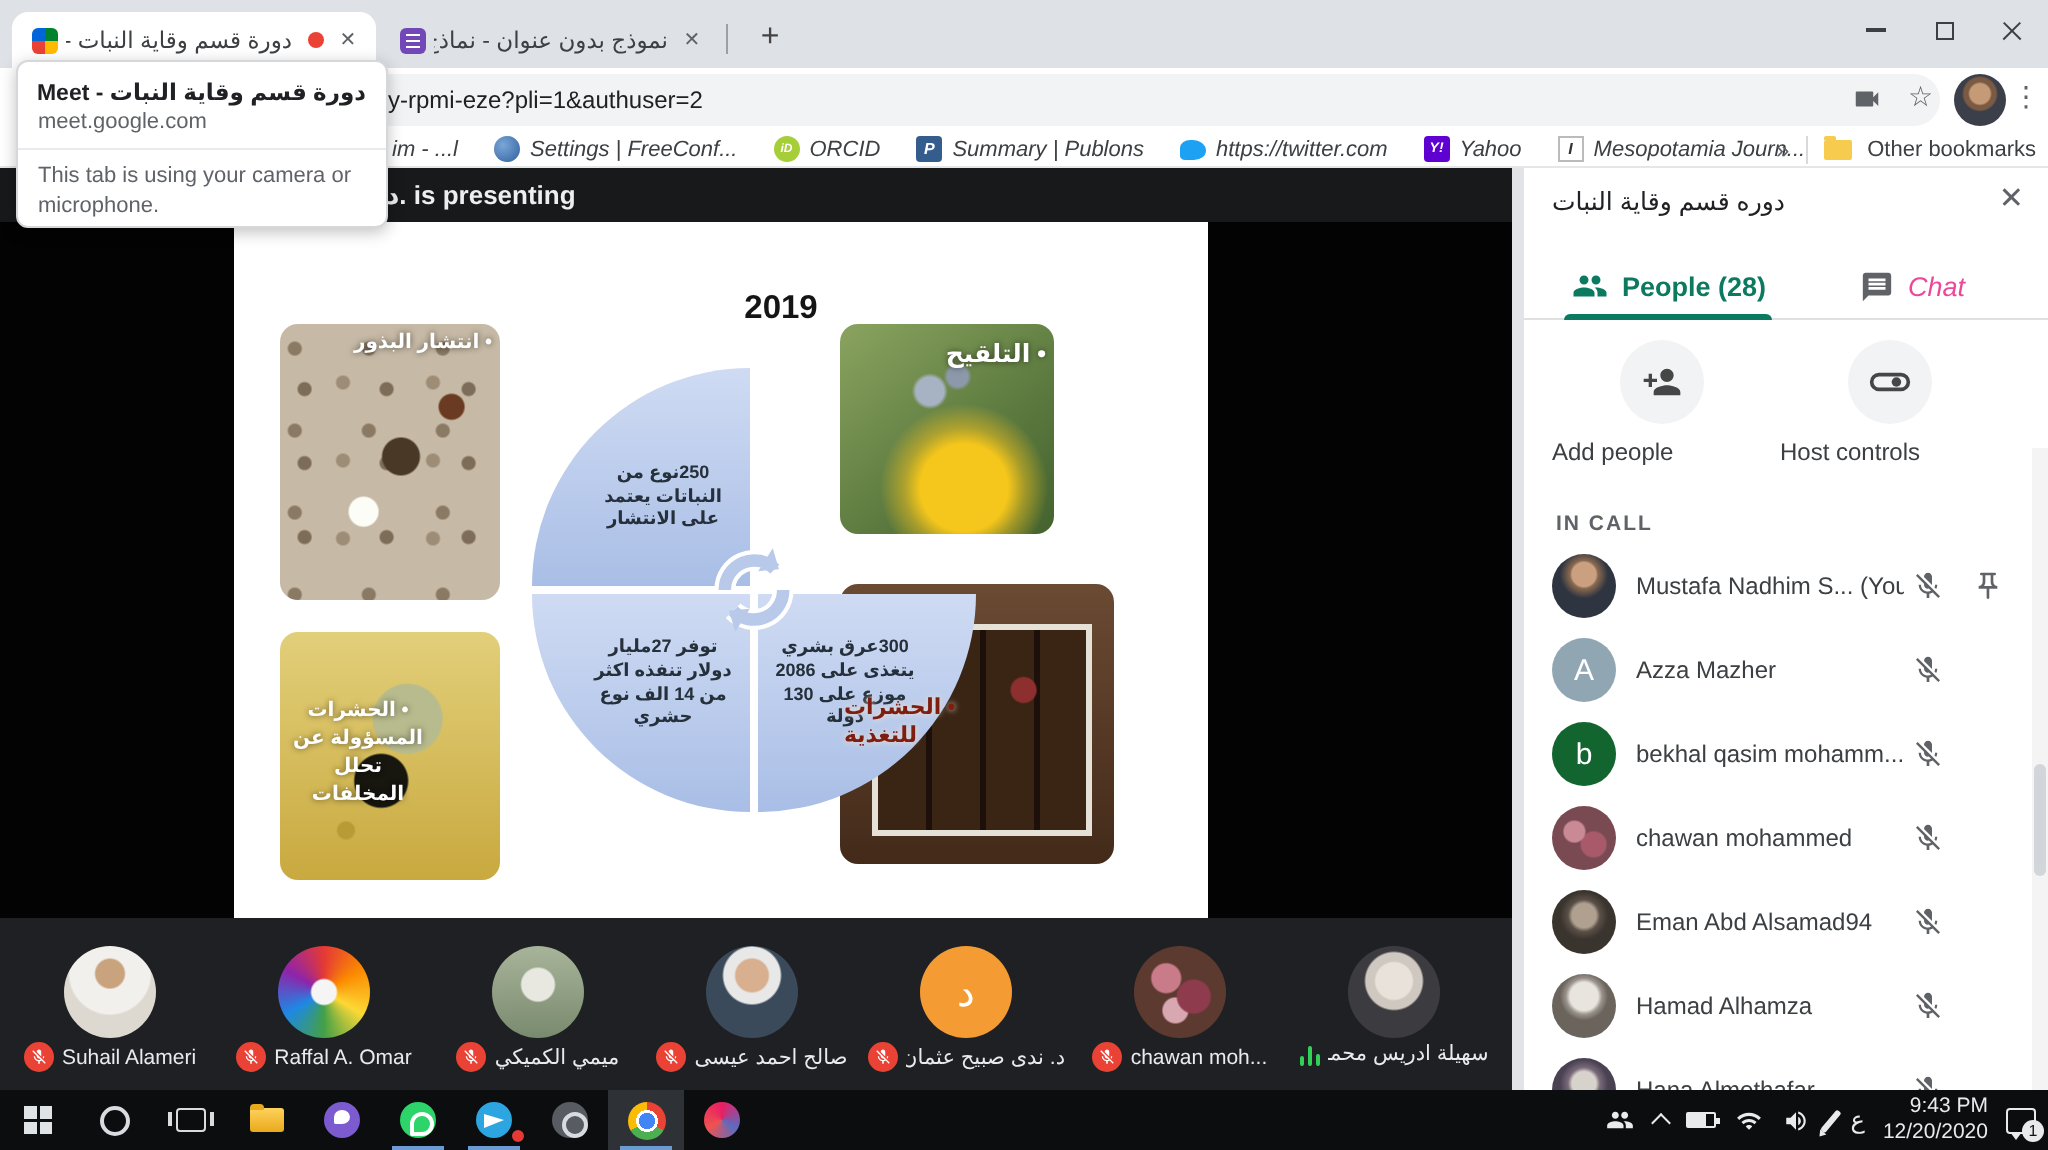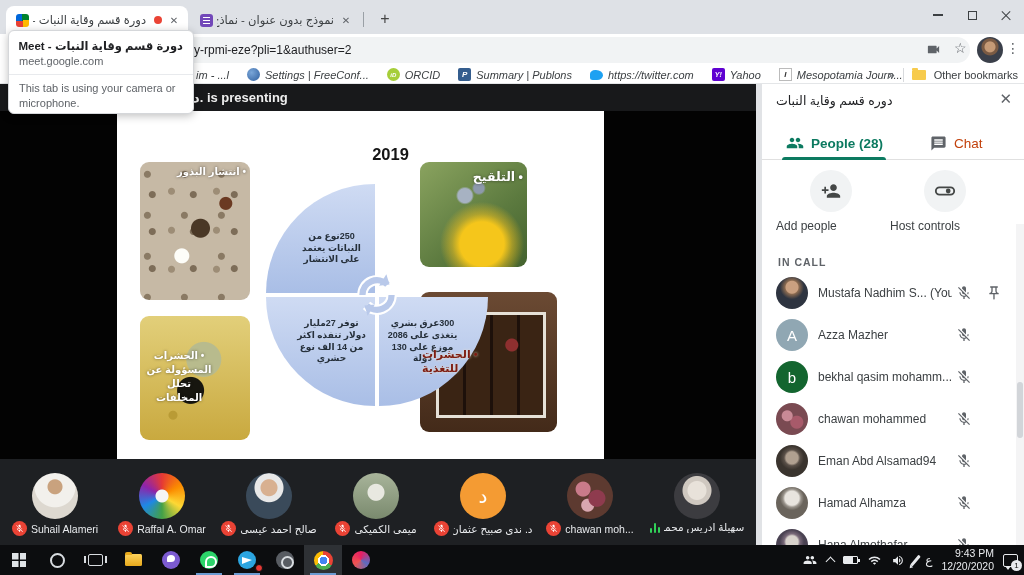--- a/index.html
+++ b/index.html
@@ -126,21 +126,21 @@
   .fa-suhaila { background:radial-gradient(circle at 50% 38%, #e8e2da 0 9px, #cfc8c0 10px 14px, #3c3c40 15px); }
 
   
   .panel-edge { position:absolute; left:756px; top:84px; width:6px; height:461px; background:#e1e3e6; }
   .panel { position:absolute; left:762px; top:84px; width:262px; height:461px; background:#fff; overflow:hidden; }
   .panel-title { position:absolute; left:14px; top:9px; font-size:12.5px; color:#202124; direction:rtl; }
   .panel-close { position:absolute; right:12px; top:6px; font-size:15px; color:#5f6368; }
   .ptabs { position:absolute; left:0; top:42px; width:100%; height:34px; border-bottom:1px solid #e0e0e0; }
   .ptab { position:absolute; top:0; height:34px; display:flex; align-items:center; gap:7px; font-size:13.5px; }
   .ptab.people { left:24px; color:#0c7a60; font-weight:600; }
-  .ptab.chat { left:168px; color:#c2410c; }
+  .ptab.chat { left:168px; color:#ec4899;font-style:italic; }
   .ptab-underline { position:absolute; left:20px; top:31px; width:104px; height:3px; border-radius:3px 3px 0 0; background:#0c7a60; }
   .pactions { position:absolute; left:0; top:86px; width:100%; height:74px; }
   .paction { position:absolute; width:110px; }
   .pa-add { left:14px; } .pa-host { left:128px; }
   .paction .circ { width:42px; height:42px; border-radius:50%; background:#f1f3f4; margin:0 auto; display:flex; align-items:center; justify-content:center; color:#444746; }
   .paction .plabel { margin-top:7px; font-size:12px; color:#3c4043; }
   .incall { position:absolute; left:16px; top:172px; font-size:10.5px; letter-spacing:1px; color:#5f6368; font-weight:600; }
   .p-rows { position:absolute; left:0; top:188px; width:100%; }
   .p-row { position:relative; height:42px; }
   .p-avatar { position:absolute; left:14px; top:5px; width:32px; height:32px; border-radius:50%; display:flex; align-items:center; justify-content:center; }
@@ -359,46 +359,46 @@
               <svg width="9" height="9" viewBox="0 0 24 24" fill="#fff">
                 <path d="M19 11h-1.7c0 .74-.16 1.43-.43 2.05l1.23 1.23c.56-.98.9-2.09.9-3.28zm-4.02.17c0-.06.02-.11.02-.17V5c0-1.66-1.34-3-3-3S9 3.34 9 5v.18l5.98 5.99zM4.27 3L3 4.27l6.01 6.01V11c0 1.66 1.33 3 2.99 3 .22 0 .44-.03.65-.08l1.66 1.66c-.71.33-1.5.52-2.31.52-2.76 0-5.3-2.1-5.3-5.1H5c0 3.41 2.72 6.23 6 6.72V21h2v-3.28c.91-.13 1.77-.45 2.54-.9L19.73 21 21 19.73 4.27 3z"></path>
               </svg>
             </span>
 
             <span class="fs-name" dir="auto">Raffal A. Omar</span>
           </div>
         </div>
 
         <div class="fs-item">
-          <div class="fs-avatar fa-saleh">
+          <div class="fs-avatar fa-mimi">
             <span class="f-letter"></span>
           </div>
           <div class="fs-name-row">
             <span class="fs-mic">
               <svg width="9" height="9" viewBox="0 0 24 24" fill="#fff">
                 <path d="M19 11h-1.7c0 .74-.16 1.43-.43 2.05l1.23 1.23c.56-.98.9-2.09.9-3.28zm-4.02.17c0-.06.02-.11.02-.17V5c0-1.66-1.34-3-3-3S9 3.34 9 5v.18l5.98 5.99zM4.27 3L3 4.27l6.01 6.01V11c0 1.66 1.33 3 2.99 3 .22 0 .44-.03.65-.08l1.66 1.66c-.71.33-1.5.52-2.31.52-2.76 0-5.3-2.1-5.3-5.1H5c0 3.41 2.72 6.23 6 6.72V21h2v-3.28c.91-.13 1.77-.45 2.54-.9L19.73 21 21 19.73 4.27 3z"></path>
               </svg>
             </span>
 
-            <span class="fs-name" dir="auto">صالح احمد عيسى</span>
+            <span class="fs-name" dir="auto">ميمي الكميكي</span>
           </div>
         </div>
 
         <div class="fs-item">
-          <div class="fs-avatar fa-mimi">
+          <div class="fs-avatar fa-saleh">
             <span class="f-letter"></span>
           </div>
           <div class="fs-name-row">
             <span class="fs-mic">
               <svg width="9" height="9" viewBox="0 0 24 24" fill="#fff">
                 <path d="M19 11h-1.7c0 .74-.16 1.43-.43 2.05l1.23 1.23c.56-.98.9-2.09.9-3.28zm-4.02.17c0-.06.02-.11.02-.17V5c0-1.66-1.34-3-3-3S9 3.34 9 5v.18l5.98 5.99zM4.27 3L3 4.27l6.01 6.01V11c0 1.66 1.33 3 2.99 3 .22 0 .44-.03.65-.08l1.66 1.66c-.71.33-1.5.52-2.31.52-2.76 0-5.3-2.1-5.3-5.1H5c0 3.41 2.72 6.23 6 6.72V21h2v-3.28c.91-.13 1.77-.45 2.54-.9L19.73 21 21 19.73 4.27 3z"></path>
               </svg>
             </span>
 
-            <span class="fs-name" dir="auto">ميمي الكميكي</span>
+            <span class="fs-name" dir="auto">صالح احمد عيسى</span>
           </div>
         </div>
 
         <div class="fs-item">
           <div class="fs-avatar fa-nada">
             <span class="f-letter">د</span>
           </div>
           <div class="fs-name-row">
             <span class="fs-mic">
               <svg width="9" height="9" viewBox="0 0 24 24" fill="#fff">

